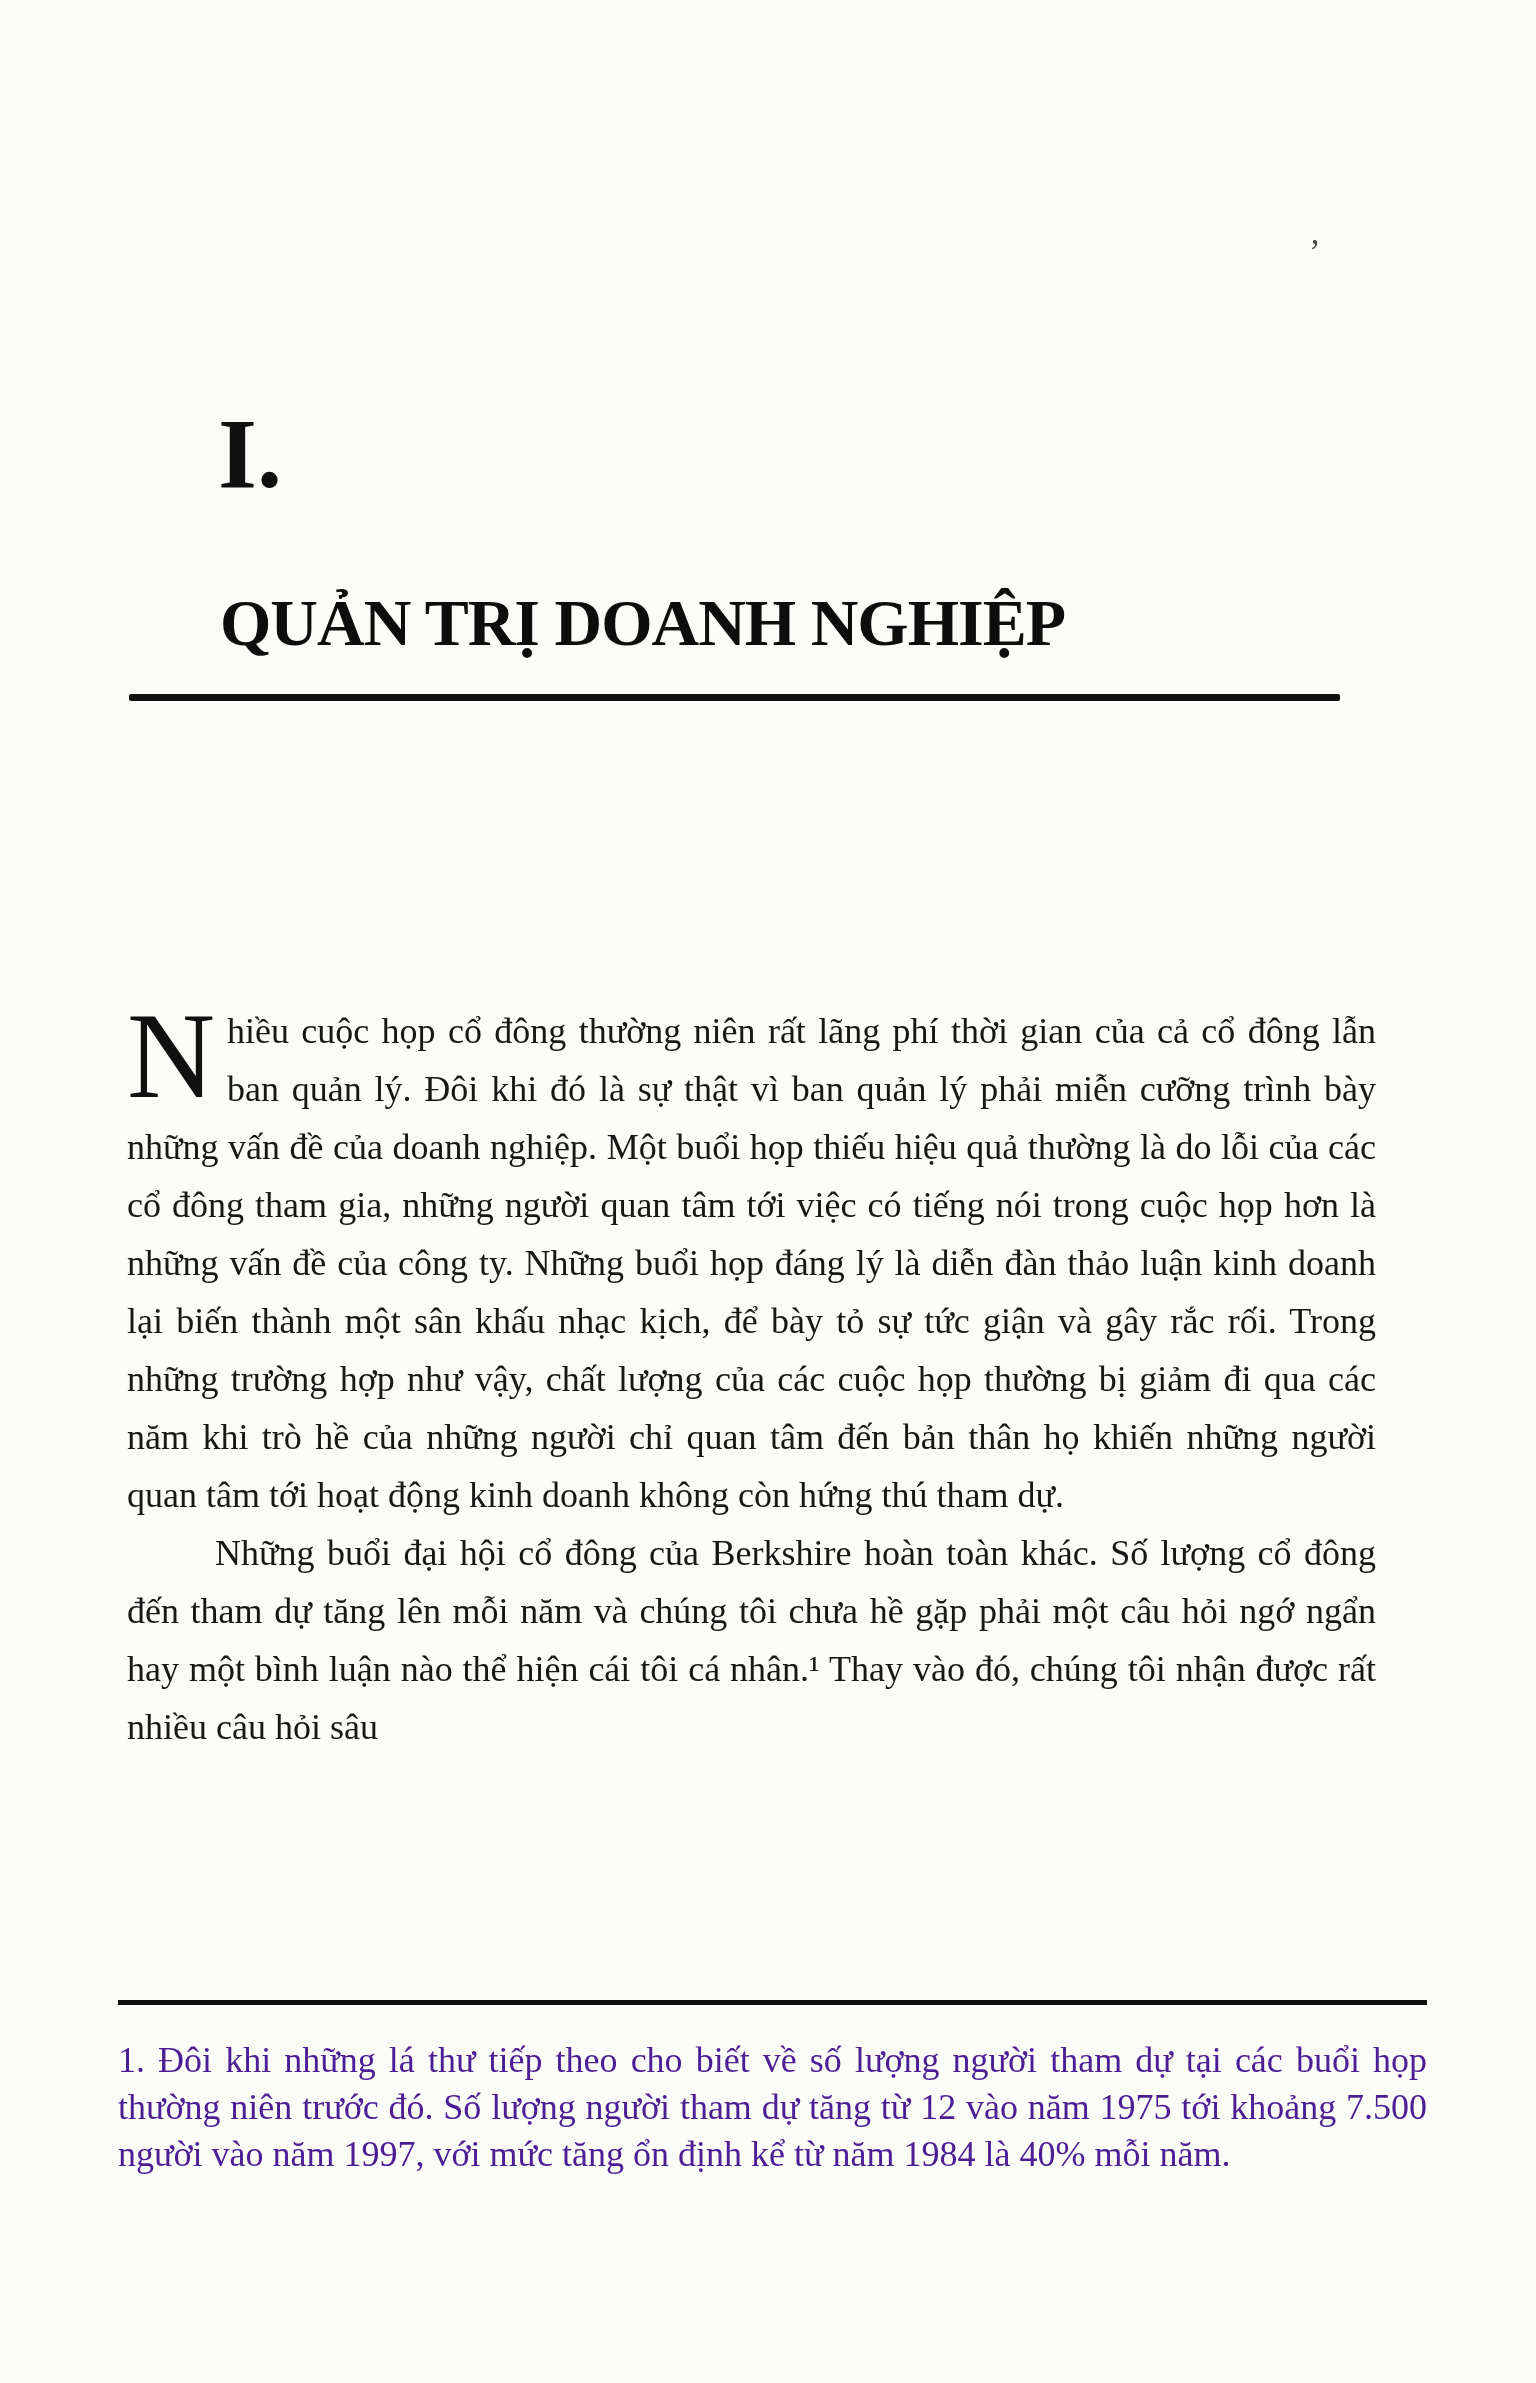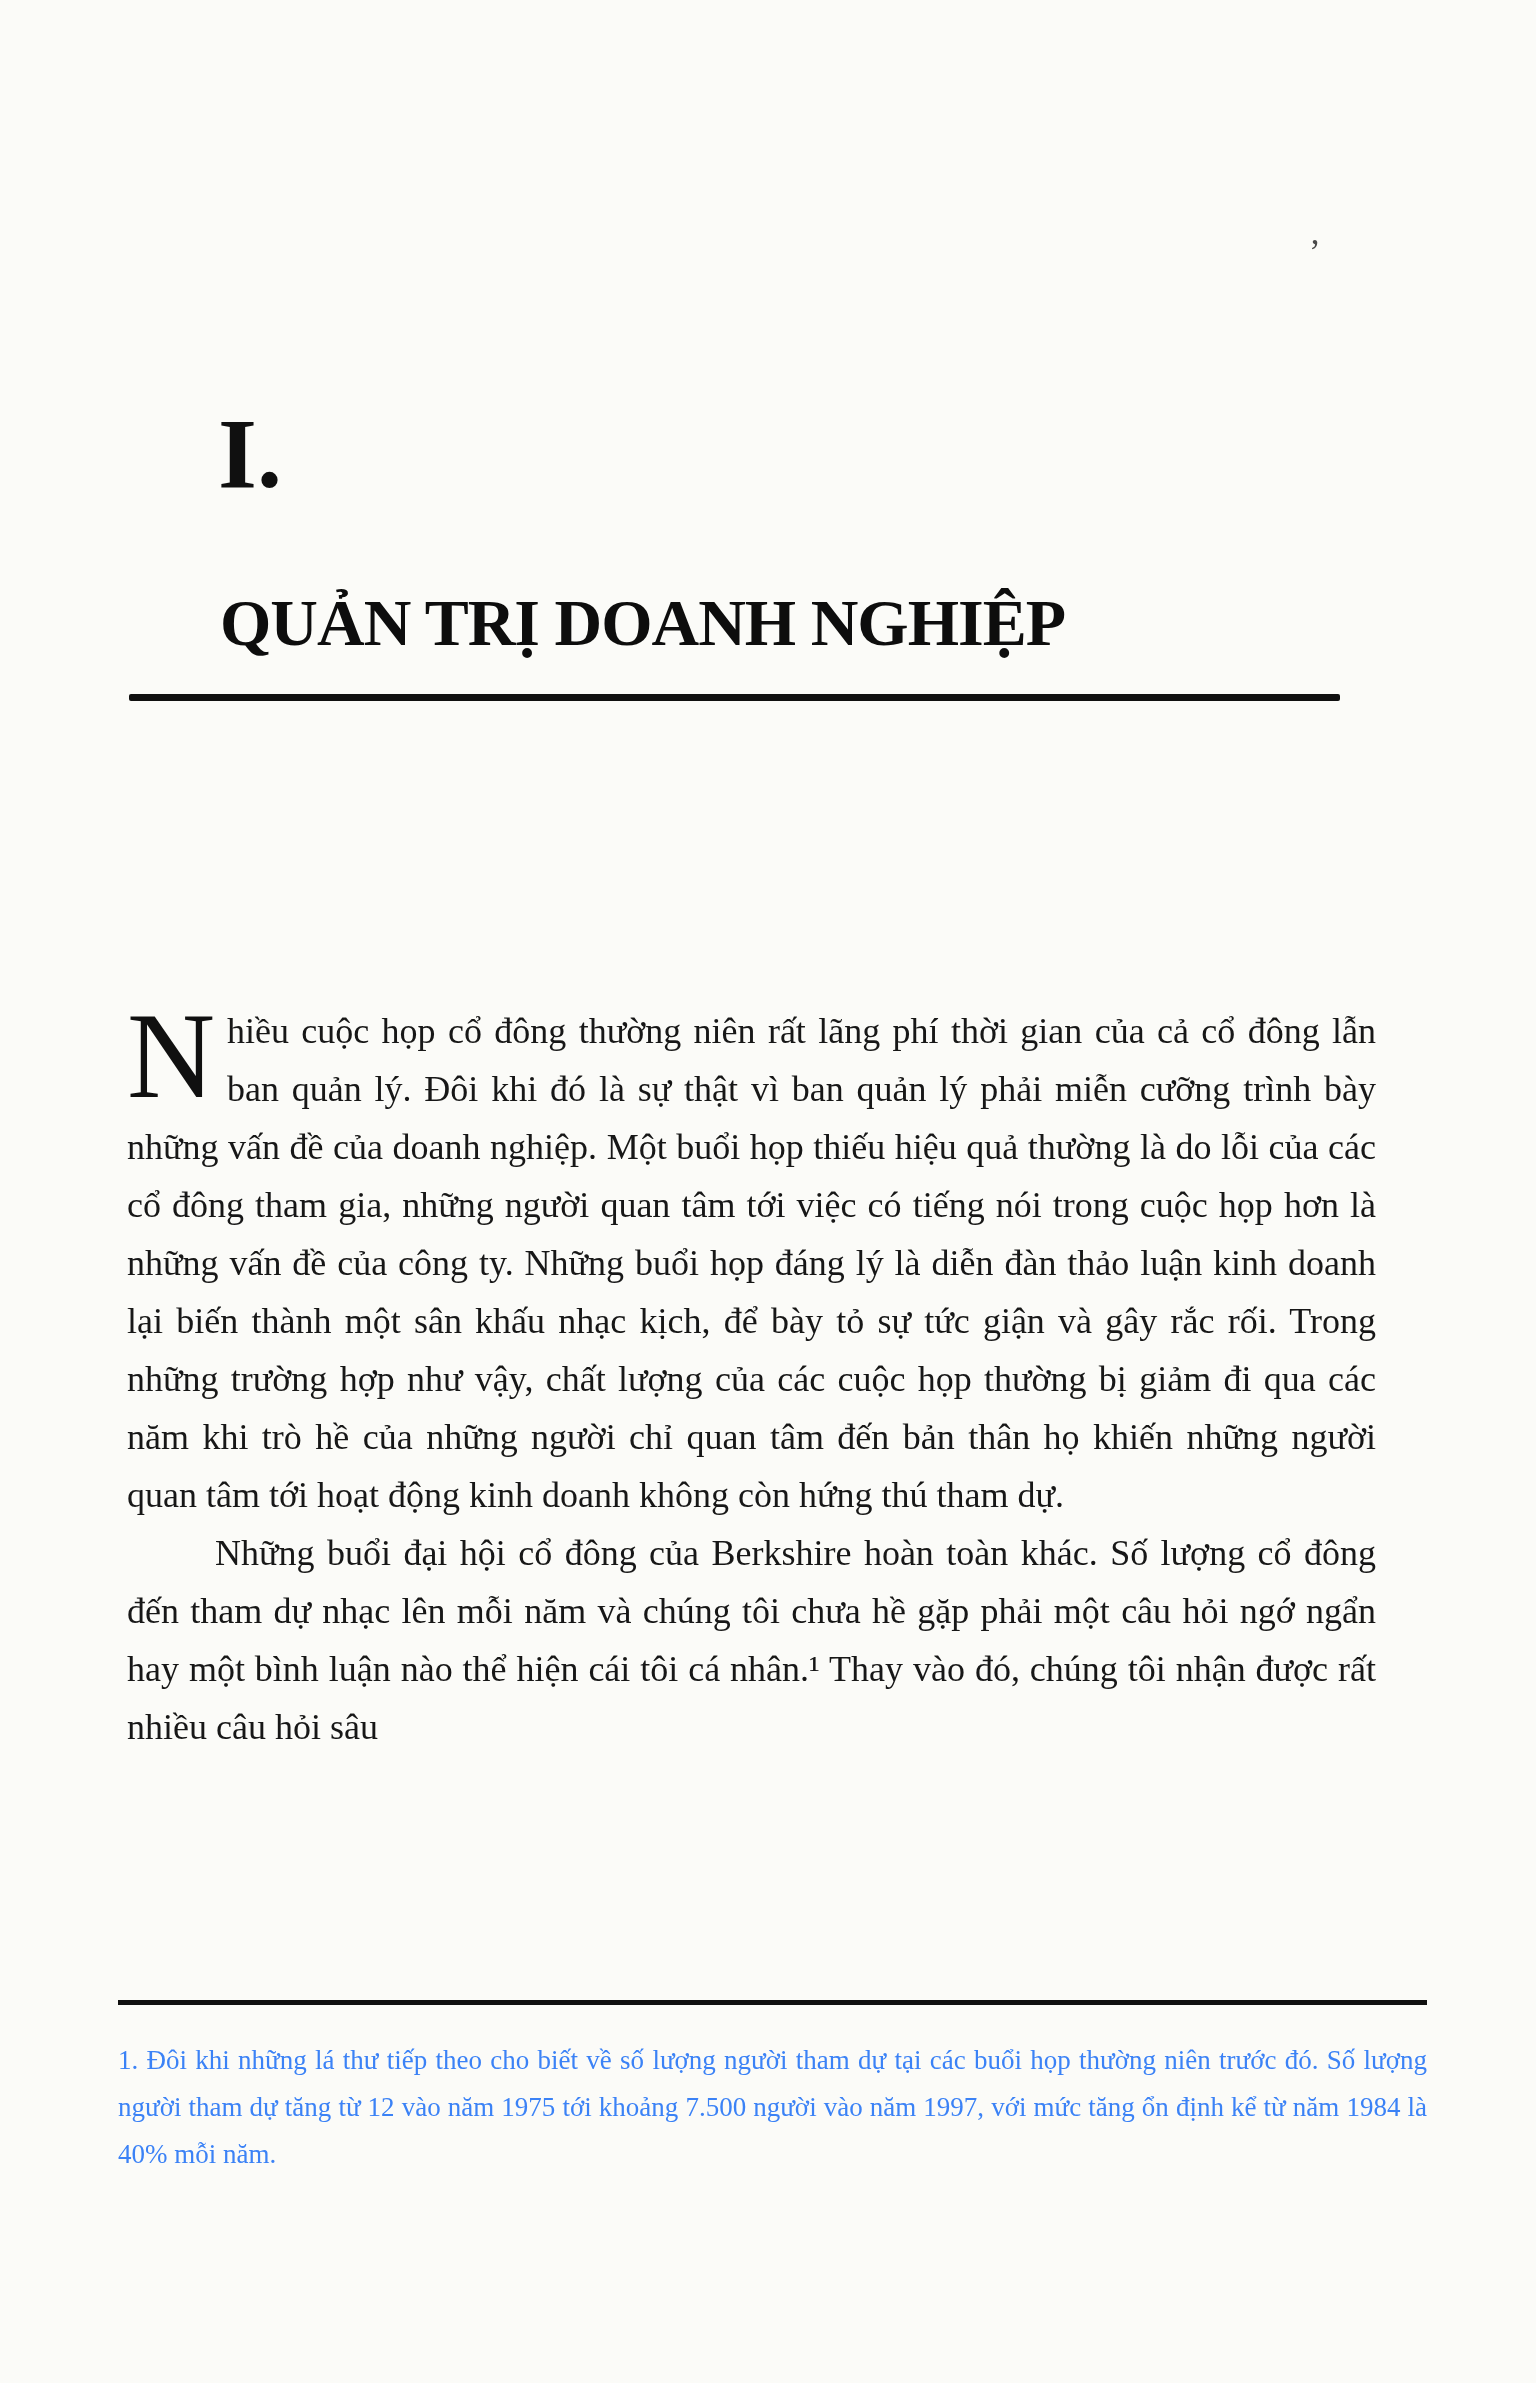--- a/index.html
+++ b/index.html
@@ -85,46 +85,46 @@
     top: 2000px;
     width: 1309px;
     height: 4.9px;
     background: #101010;
   }
   .footnote {
     position: absolute;
     left: 118px;
     top: 2037px;
     width: 1309px;
-    font-size: 27px;
+    font-size: 36px;
     line-height: 47px;
     margin: 0;
     text-align: justify;
-    color: #3b82f6;
+    color: #4c1d95;
   }
 </style>
 </head>
 <body>
 
 <div class="page">
 
   <span class="stray-mark">’</span>
 
   <h2 class="chapter-number">I.</h2>
 
   <h1 class="chapter-title">QUẢN TRỊ DOANH NGHIỆP</h1>
 
   <div class="title-rule"></div>
 
   <div class="body-text">
     <p class="para">
       <span class="drop-cap">N</span><span>hiều cuộc họp cổ đông thường niên rất lãng phí thời gian của cả cổ đông lẫn ban quản lý. Đôi khi đó là sự thật vì ban quản lý phải miễn cưỡng trình bày những vấn đề của doanh nghiệp. Một buổi họp thiếu hiệu quả thường là do lỗi của các cổ đông tham gia, những người quan tâm tới việc có tiếng nói trong cuộc họp hơn là những vấn đề của công ty. Những buổi họp đáng lý là diễn đàn thảo luận kinh doanh lại biến thành một sân khấu nhạc kịch, để bày tỏ sự tức giận và gây rắc rối. Trong những trường hợp như vậy, chất lượng của các cuộc họp thường bị giảm đi qua các năm khi trò hề của những người chỉ quan tâm đến bản thân họ khiến những người quan tâm tới hoạt động kinh doanh không còn hứng thú tham dự.</span>
     </p>
     <p class="para para-indent">
-      <span>Những buổi đại hội cổ đông của Berkshire hoàn toàn khác. Số lượng cổ đông đến tham dự nhạc lên mỗi năm và chúng tôi chưa hề gặp phải một câu hỏi ngớ ngẩn hay một bình luận nào thể hiện cái tôi cá nhân.¹ Thay vào đó, chúng tôi nhận được rất nhiều câu hỏi sâu</span>
+      <span>Những buổi đại hội cổ đông của Berkshire hoàn toàn khác. Số lượng cổ đông đến tham dự tăng lên mỗi năm và chúng tôi chưa hề gặp phải một câu hỏi ngớ ngẩn hay một bình luận nào thể hiện cái tôi cá nhân.¹ Thay vào đó, chúng tôi nhận được rất nhiều câu hỏi sâu</span>
     </p>
   </div>
 
   <div class="footnote-rule"></div>
 
   <p class="footnote">1. Đôi khi những lá thư tiếp theo cho biết về số lượng người tham dự tại các buổi họp thường niên trước đó. Số lượng người tham dự tăng từ 12 vào năm 1975 tới khoảng 7.500 người vào năm 1997, với mức tăng ổn định kể từ năm 1984 là 40% mỗi năm.</p>
 
 </div>
 
 

